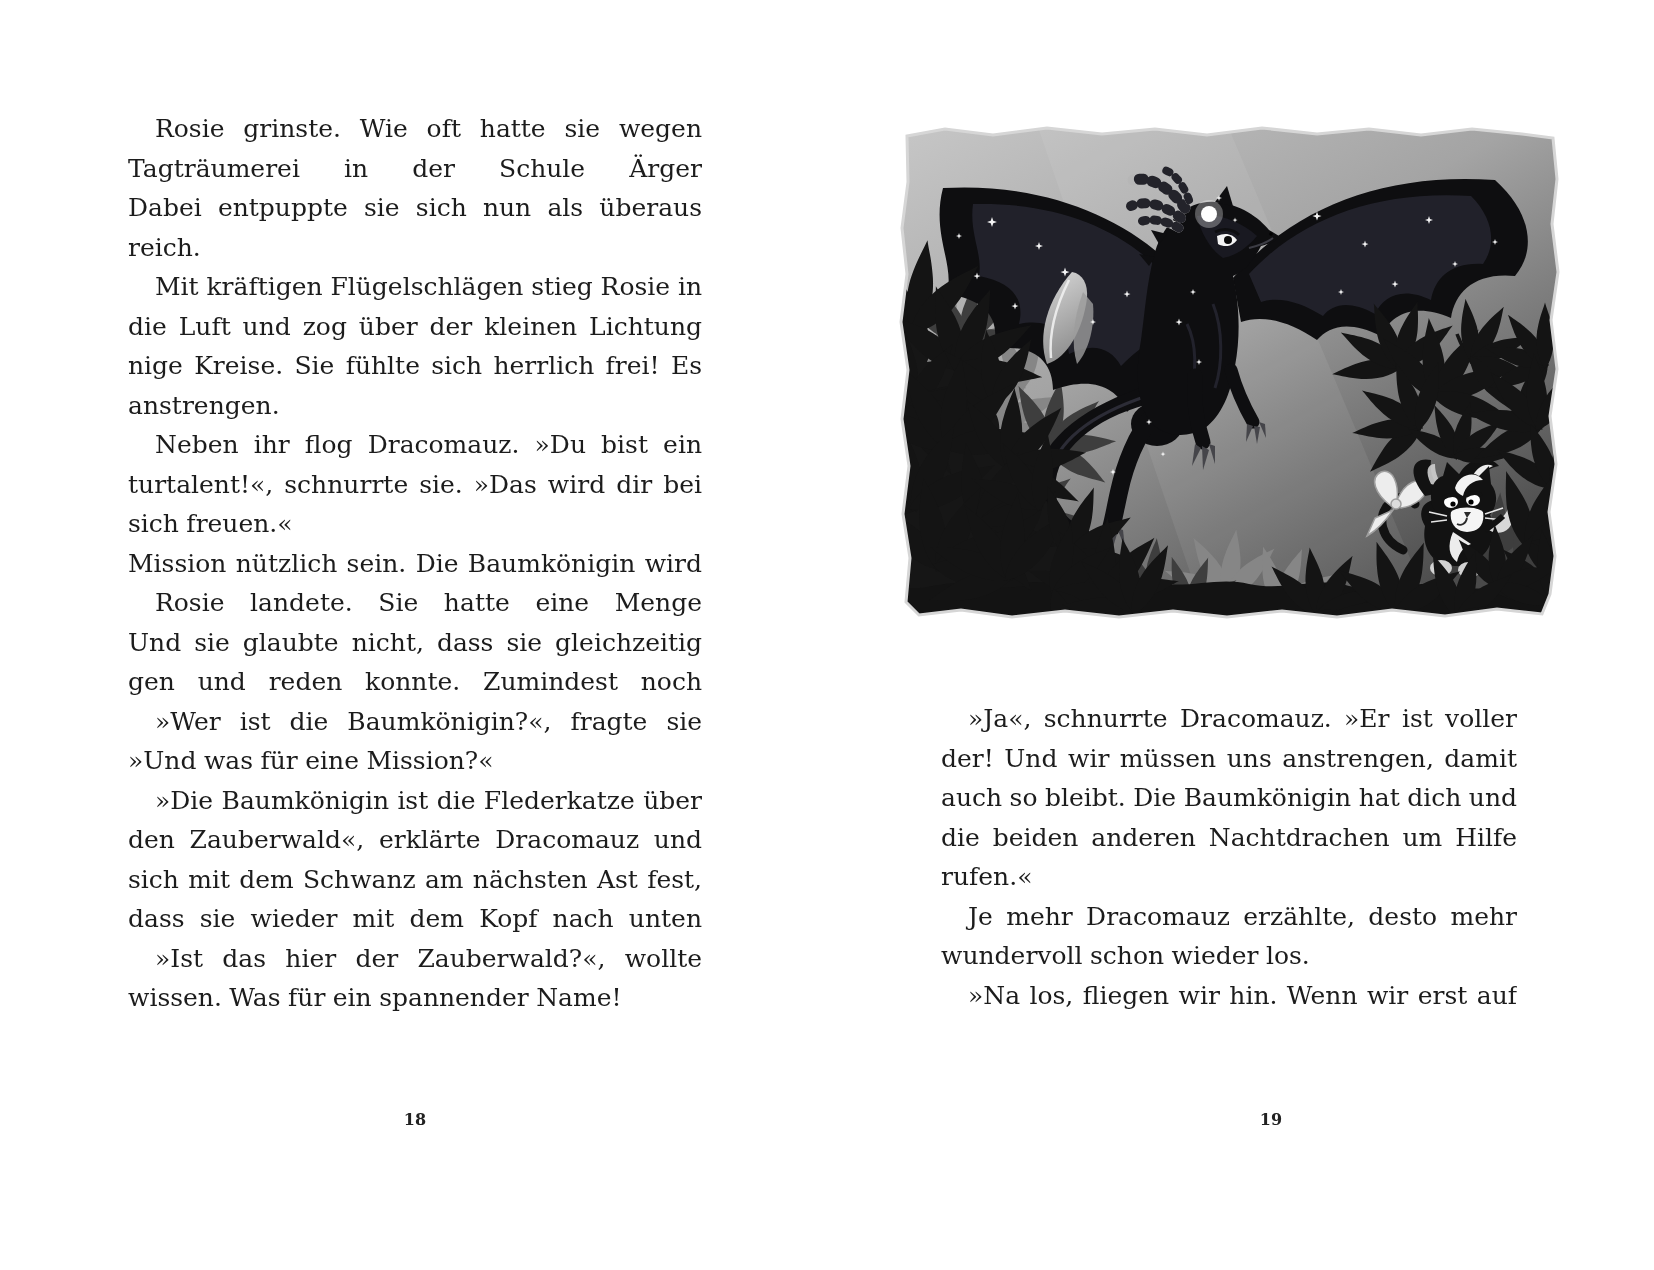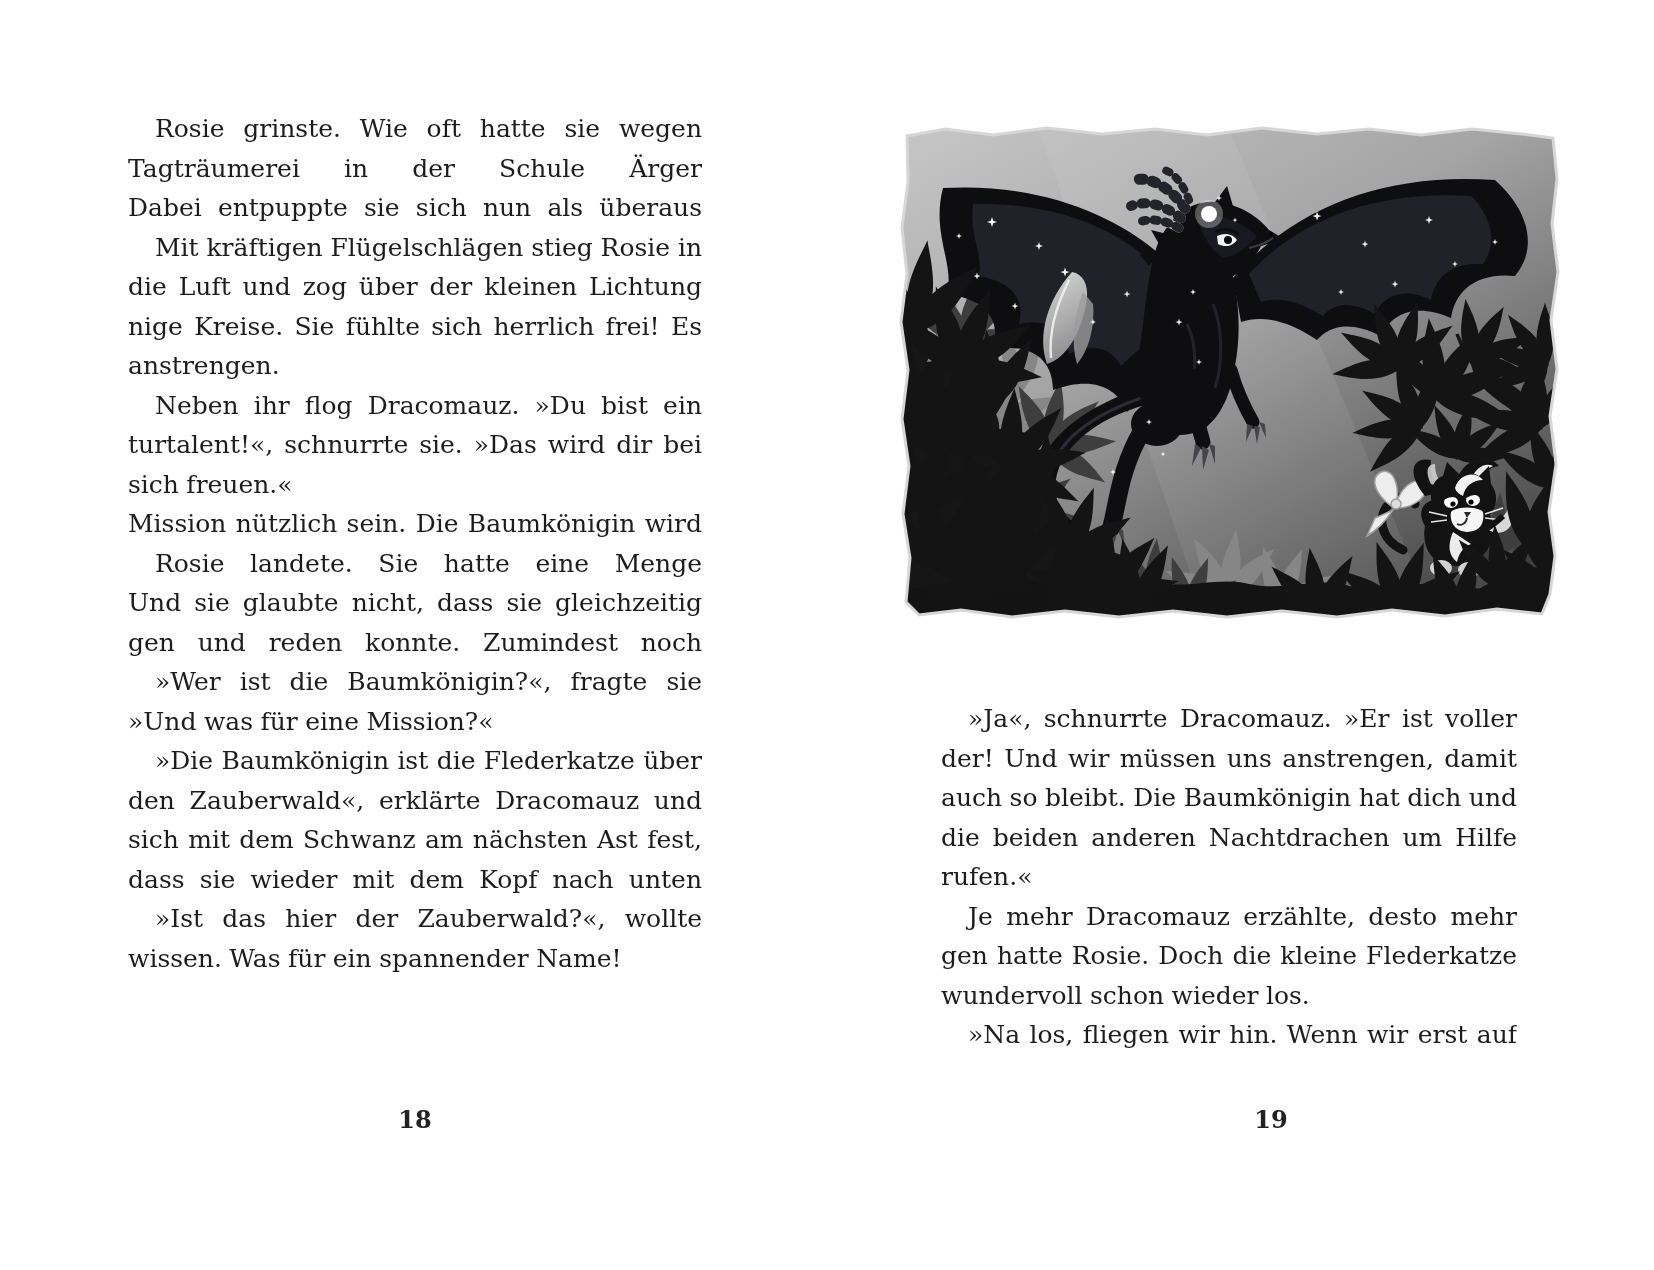--- a/index.html
+++ b/index.html
@@ -8,37 +8,38 @@
   .spread{position:relative;width:1654px;height:1270px;background:#ffffff;}
   .textcol{position:absolute;}
   #col-left{left:128px;top:109px;width:574px;}
   #col-right{left:941px;top:699px;width:576px;}
   .line{font-size:25px;line-height:39.5px;height:39.5px;white-space:normal;
         text-align:justify;text-align-last:left;word-spacing:-0.5px;
         overflow:hidden;-webkit-hyphens:none;hyphens:none;}
   .line.just{text-align-last:justify;text-justify:inter-word;}
   .line.indent{text-indent:27px;}
   .pagenum{position:absolute;top:1103px;text-align:center;
-           font-weight:bold;font-size:24px;line-height:34px;color:#222;}
+           font-weight:bold;font-size:16px;line-height:34px;color:#222;}
   #pagenum-left{left:128px;width:574px;}
   #pagenum-right{left:983px;width:576px;}
   figure.illustration{position:absolute;left:897px;top:124px;width:665px;height:498px;
                       margin:0;padding:0;}
   figure.illustration svg{display:block;width:665px;height:498px;}
 </style>
 </head>
 <body>
 
 <div class="spread">
 
   <section>
     <div class="textcol" id="col-left">
         <div class="line indent just">Rosie grinste. Wie oft hatte sie wegen ihrer</div>
         <div class="line just">Tagträumerei in der Schule Ärger bekommen!</div>
         <div class="line just">Dabei entpuppte sie sich nun als überaus hilf-</div>
+        <div class="line">reich.</div>
         <div class="line indent just">Mit kräftigen Flügelschlägen stieg Rosie in</div>
         <div class="line just">die Luft und zog über der kleinen Lichtung ei-</div>
         <div class="line just">nige Kreise. Sie fühlte sich herrlich frei! Es war</div>
         <div class="line">anstrengen.</div>
         <div class="line indent just">Neben ihr flog Dracomauz. »Du bist ein Na-</div>
         <div class="line just">turtalent!«, schnurrte sie. »Das wird dir bei der</div>
         <div class="line">sich freuen.«</div>
         <div class="line just">Mission nützlich sein. Die Baumkönigin wird</div>
         <div class="line indent just">Rosie landete. Sie hatte eine Menge Fragen.</div>
         <div class="line just">Und sie glaubte nicht, dass sie gleichzeitig flie-</div>
@@ -271,20 +272,19 @@
       </svg>
     </figure>
 
     <div class="textcol" id="col-right">
         <div class="line indent just">»Ja«, schnurrte Dracomauz. »Er ist voller Wun-</div>
         <div class="line just">der! Und wir müssen uns anstrengen, damit das</div>
         <div class="line just">auch so bleibt. Die Baumkönigin hat dich und</div>
         <div class="line just">die beiden anderen Nachtdrachen um Hilfe ge-</div>
         <div class="line">rufen.«</div>
         <div class="line indent just">Je mehr Dracomauz erzählte, desto mehr Fra-</div>
-        <div class="line just">gen hatte Rosie. Doch die kleine Flederkatze</div>
         <div class="line">wundervoll schon wieder los.</div>
         <div class="line indent just">»Na los, fliegen wir hin. Wenn wir erst auf der</div>
       </div>
     <div class="pagenum" id="pagenum-right">19</div>
   </section>
 
 </div>
 
 </body></html>

